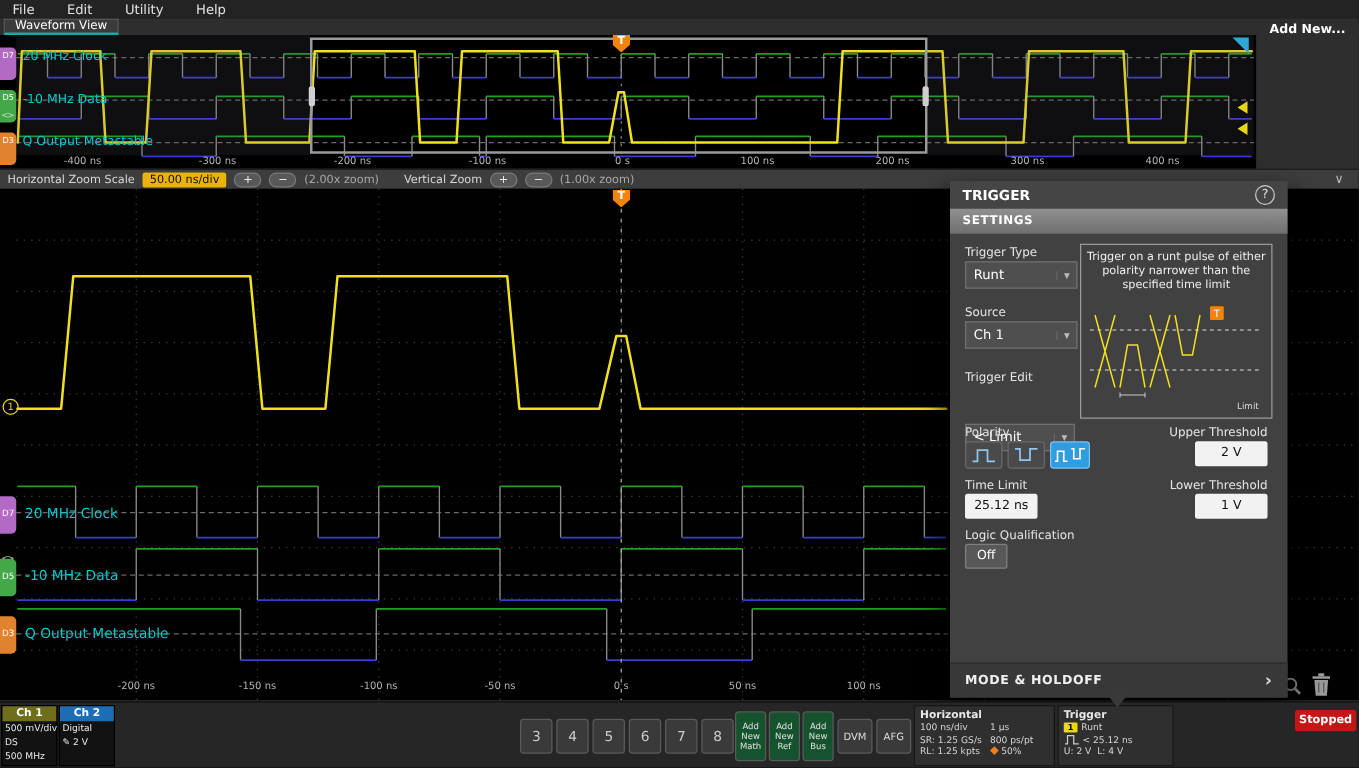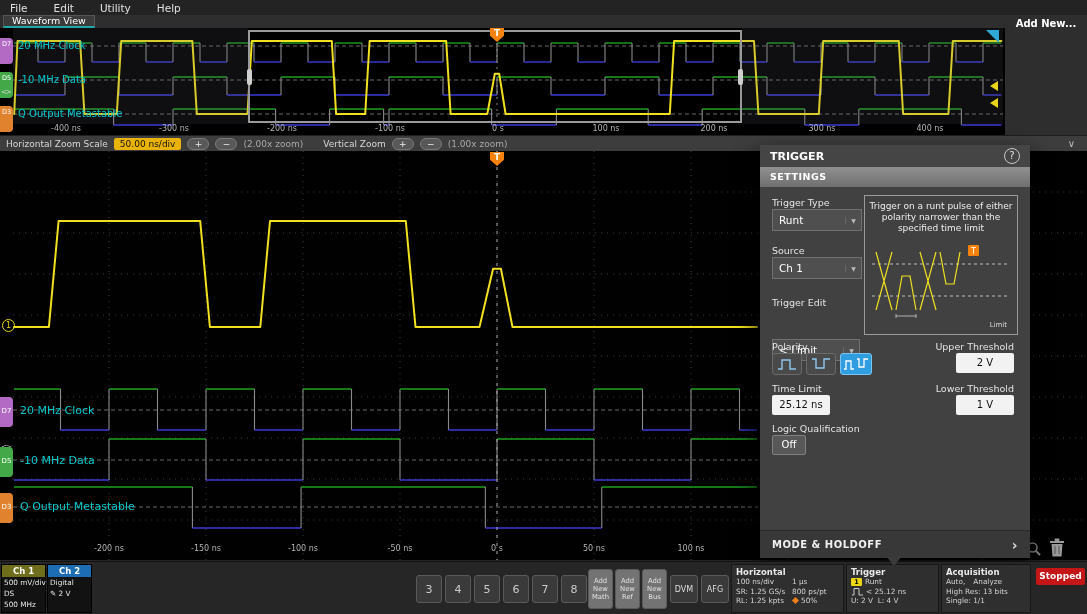--- a/index.html
+++ b/index.html
@@ -67,21 +67,21 @@
 
   .bottombar{position:absolute;left:0;top:561px;width:1087px;height:53px;background:#262626;border-top:1px solid #111;}
   .chtile{position:absolute;top:2px;width:45px;height:49px;background:#121212;border:1px solid #000;}
   .chhead{height:12px;font-size:8.5px;font-weight:bold;text-align:center;line-height:12px;color:#fff;}
   .ch1h{background:#6e6e1c;}
   .ch2h{background:#1d6db4;}
   .chline{font-size:7.3px;line-height:11px;padding-left:2px;color:#e8e8e8;white-space:nowrap;}
   .numrow{position:absolute;left:416px;top:13px;display:flex;gap:3px;}
   .numbtn{width:26px;height:28px;background:#3a3a3a;border:1px solid #5a5a5a;border-radius:3px;font-size:11px;color:#ccc;}
   .addrow{position:absolute;left:588px;top:7px;display:flex;gap:2px;}
-  .addbtn{width:25px;height:40px;background:#737373;border:1px solid #5a5a5a;border-radius:3px;font-size:6.8px;line-height:8px;color:#e0e0e0;text-align:center;padding:2px 1px;}
+  .addbtn{width:25px;height:40px;background:#14532d;border:1px solid #5a5a5a;border-radius:3px;font-size:6.8px;line-height:8px;color:#e0e0e0;text-align:center;padding:2px 1px;}
   .utilbtn{position:absolute;top:13px;width:28px;height:28px;background:#3a3a3a;border:1px solid #5a5a5a;border-radius:3px;font-size:8px;color:#ddd;}
   .infotile{position:absolute;top:2px;height:49px;background:#2f2f2f;border:1px solid #171717;padding:2px 0 0 4px;}
   .it-title{font-size:8.5px;font-weight:bold;color:#e8e8e8;line-height:10px;}
   .it-row{font-size:7.3px;color:#d4d4d4;line-height:9.5px;display:flex;align-items:center;white-space:nowrap;}
   .it-row .c1{display:inline-block;width:56px;}
   .pre{white-space:pre;}
   .srcbadge{display:inline-block;width:11px;height:8px;background:#ecd613;color:#000;font-size:6.5px;font-weight:bold;text-align:center;line-height:8px;border-radius:1px;margin-right:3px;}
   .posdiamond{display:inline-block;width:5px;height:5px;background:#f08018;transform:rotate(45deg);margin:0 3px 0 1px;}
   .stoppedbtn{position:absolute;left:1036px;top:6px;width:49px;height:17px;background:#c41616;border-radius:2px;color:#fff;font-size:9px;font-weight:bold;line-height:17px;text-align:center;}
 </style>
@@ -556,28 +556,15 @@
         <svg width="13" height="9" style="margin-right:2px;">
           <path d="M1 8 H3 V1.5 H8 V8 H12" fill="none" stroke="#cccccc" stroke-width="1"></path>
         </svg>
         <span>&lt; 25.12 ns</span>
       </div>
     <div class="it-row">
         <span class="pre">U: 2 V  L: 4 V</span>
       </div>
   </div>
 
-  <div class="infotile" style="left:941px;width:90px;">
-    <div class="it-title">Acquisition</div>
-    <div class="it-row">
-        <span>Auto,</span>
-        <span style="margin-left:8px;">Analyze</span>
-      </div>
-    <div class="it-row">
-        <span>High Res: 13 bits</span>
-      </div>
-    <div class="it-row">
-        <span>Single: 1/1</span>
-      </div>
-  </div>
 
   <button class="stoppedbtn">Stopped</button>
 </div>
 
 </body></html>

